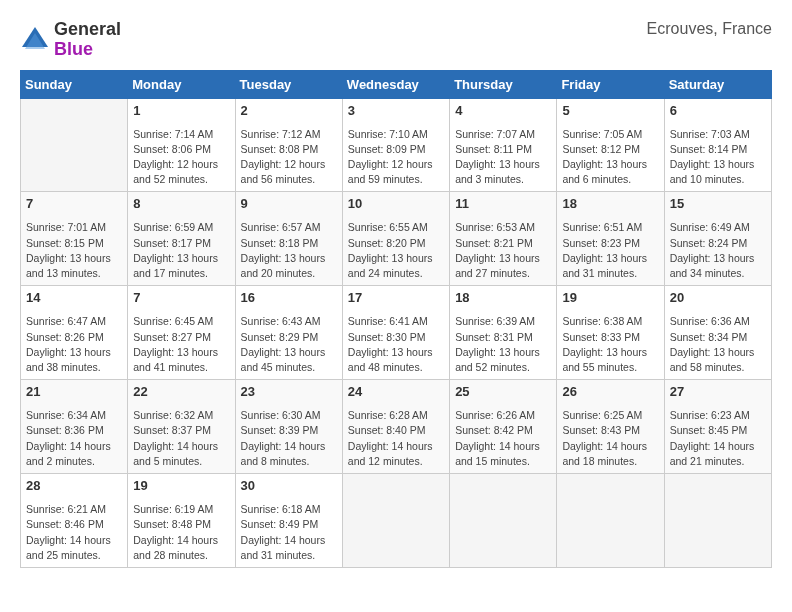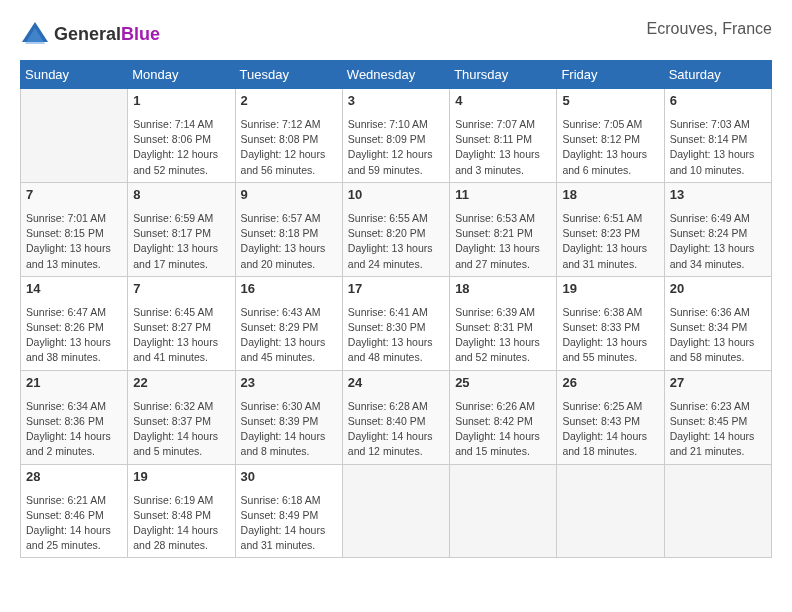--- a/index.html
+++ b/index.html
@@ -15,21 +15,21 @@
       justify-content: space-between;
       align-items: flex-start;
       margin-bottom: 10px;
     }
     .logo {
       display: flex;
       align-items: center;
     }
     .logo-text {
       display: flex;
-      flex-direction: row;
+      flex-direction: column;
       line-height: 1.1;
     }
     .logo-general {
       font-size: 18px;
       font-weight: bold;
       color: #333;
     }
     .logo-blue {
       font-size: 18px;
       font-weight: bold;
@@ -56,21 +56,21 @@
       width: 100%;
       border-collapse: collapse;
       font-size: 11px;
     }
     thead tr th {
       background-color: #2a6db5;
       color: #fff;
       padding: 6px 4px;
       text-align: left;
       font-size: 13px;
-      font-weight: normal;
+      font-weight: bold;
       border: 1px solid #2a6db5;
       margin-top: 48px;
     }
     tbody tr td {
       border: 1px solid #ccc;
       vertical-align: top;
       padding: 4px 5px;
       min-height: 70px;
       width: 14.28%;
     }
@@ -175,21 +175,21 @@
         </td>
         <td>
           <span class="day-num">11</span>
           <div class="day-info">Sunrise: 6:53 AM<br>Sunset: 8:21 PM<br>Daylight: 13 hours<br>and 27 minutes.</div>
         </td>
         <td>
           <span class="day-num">18</span>
           <div class="day-info">Sunrise: 6:51 AM<br>Sunset: 8:23 PM<br>Daylight: 13 hours<br>and 31 minutes.</div>
         </td>
         <td>
-          <span class="day-num">13</span>
+          <span class="day-num">15</span>
           <div class="day-info">Sunrise: 6:49 AM<br>Sunset: 8:24 PM<br>Daylight: 13 hours<br>and 34 minutes.</div>
         </td>
       </tr>
       <tr>
         <td>
           <span class="day-num">14</span>
           <div class="day-info">Sunrise: 6:47 AM<br>Sunset: 8:26 PM<br>Daylight: 13 hours<br>and 38 minutes.</div>
         </td>
         <td>
           <span class="day-num">7</span>

